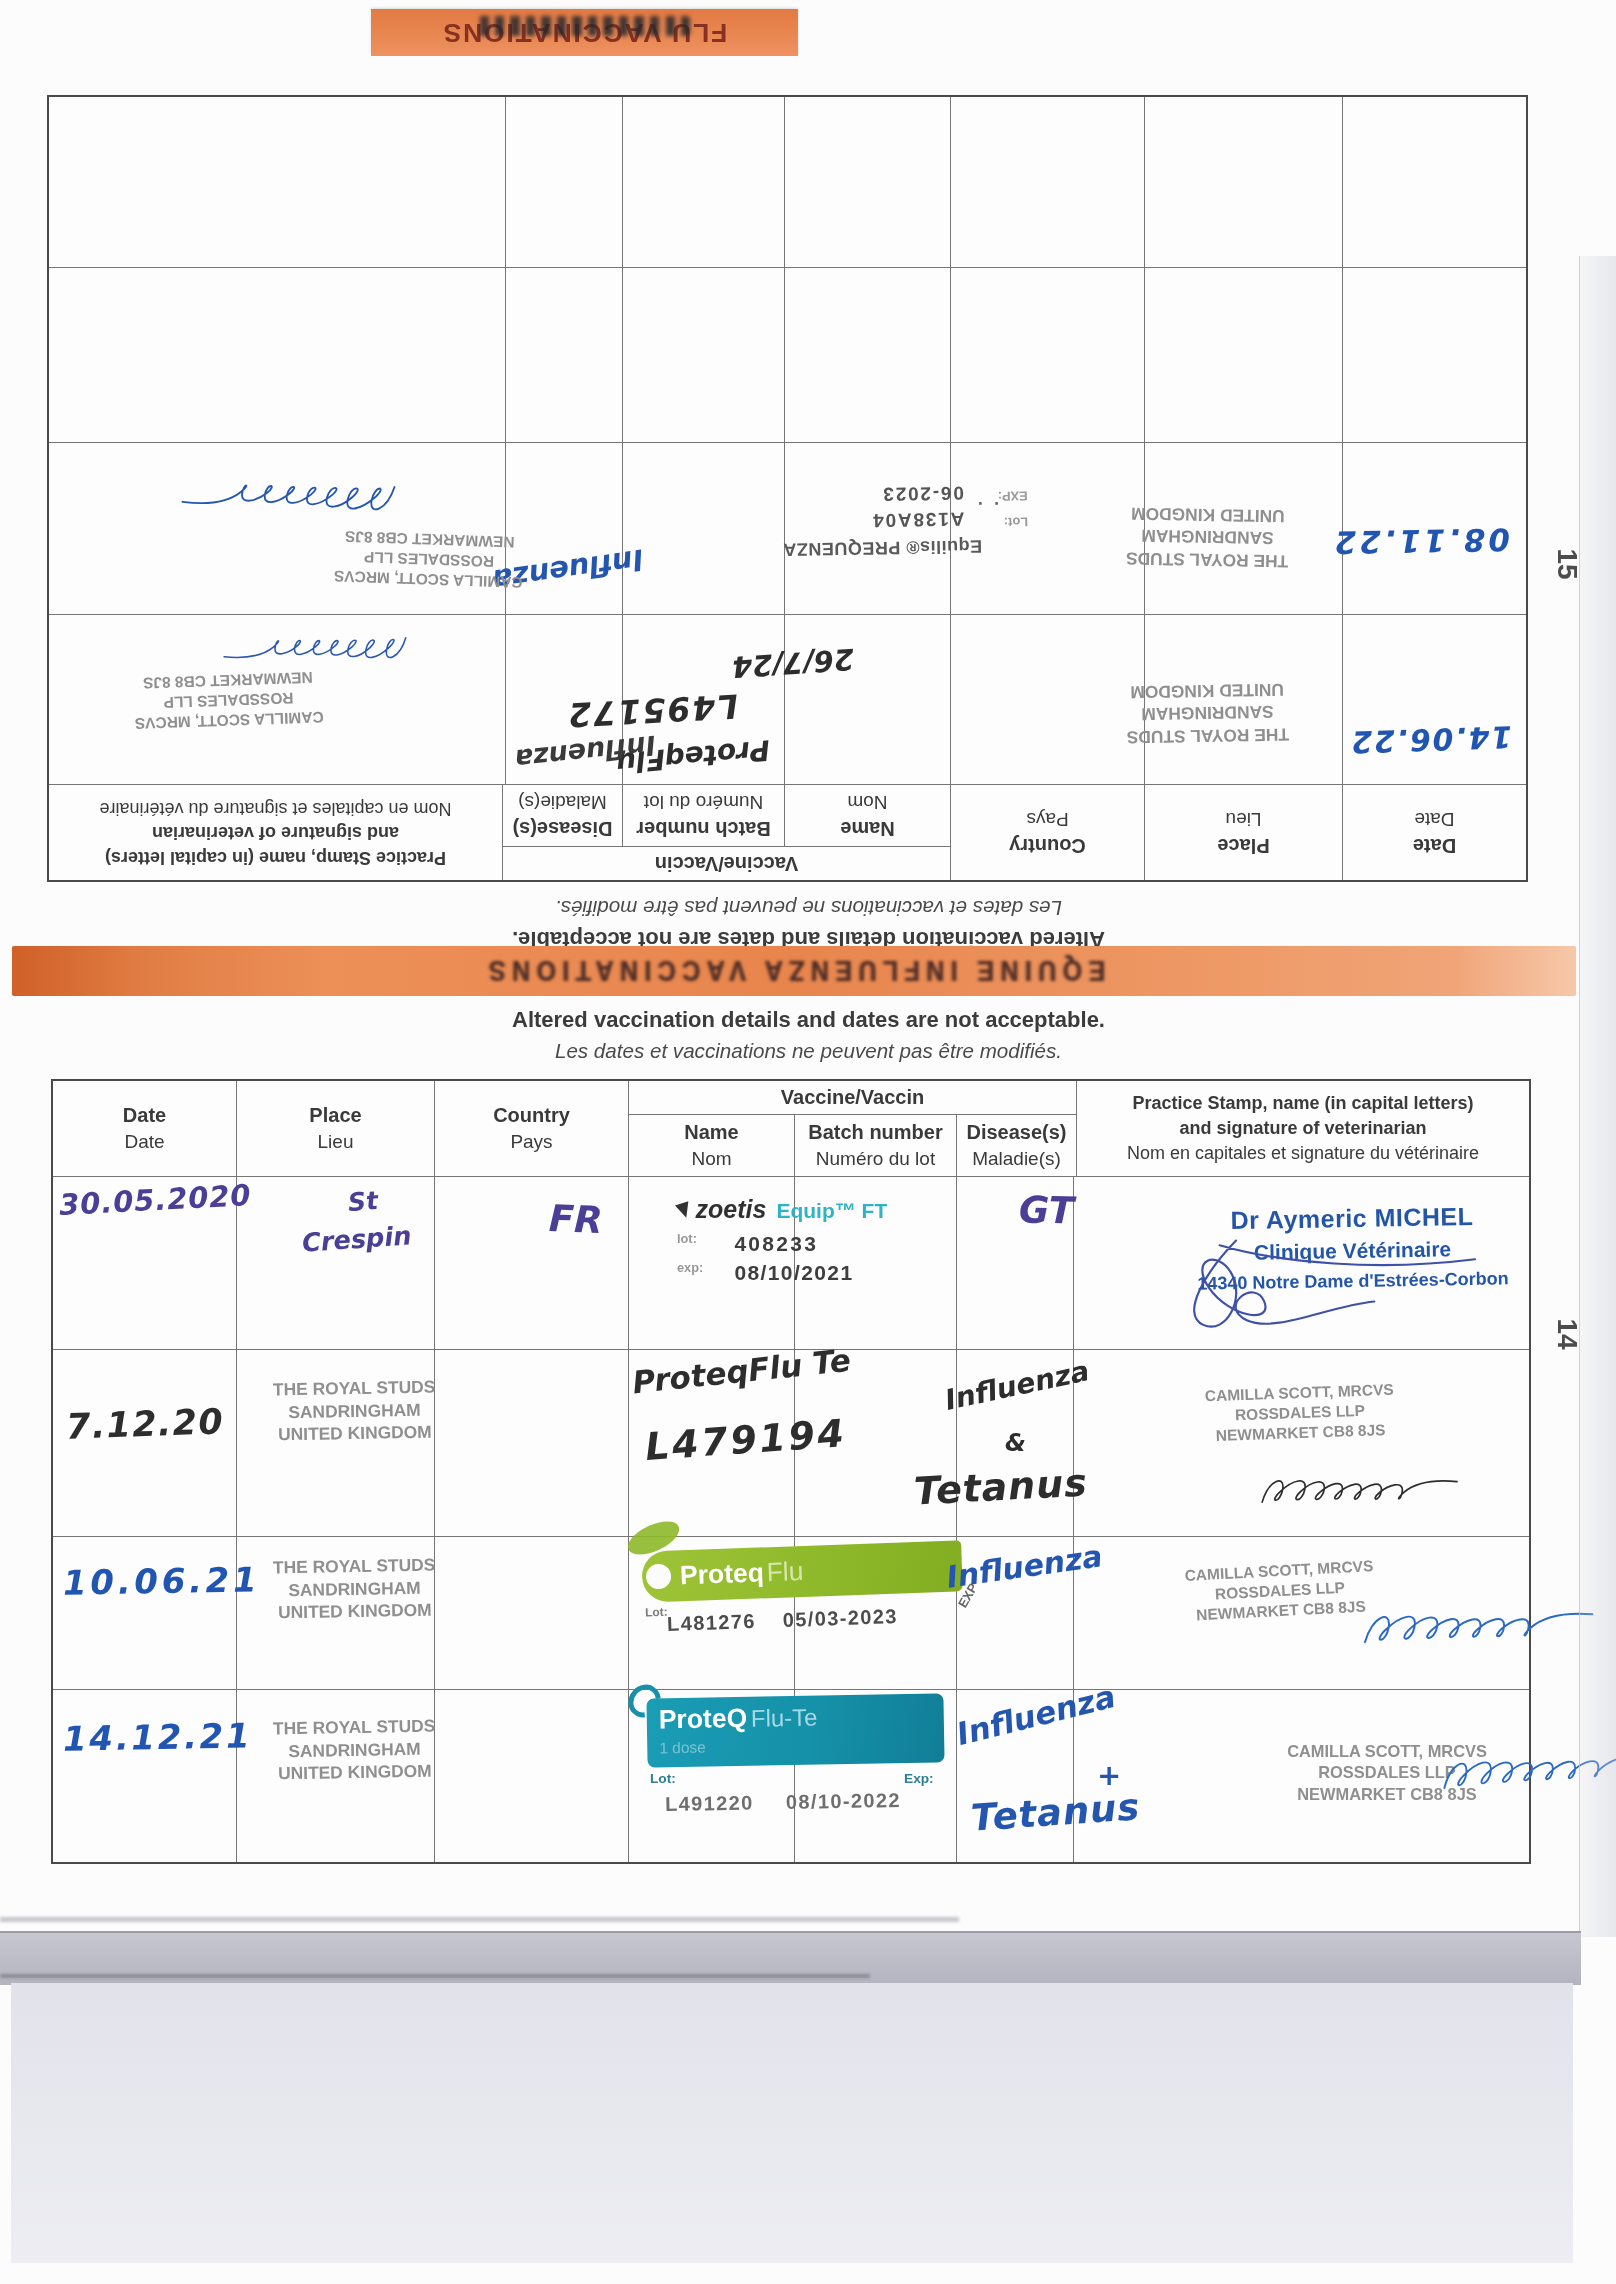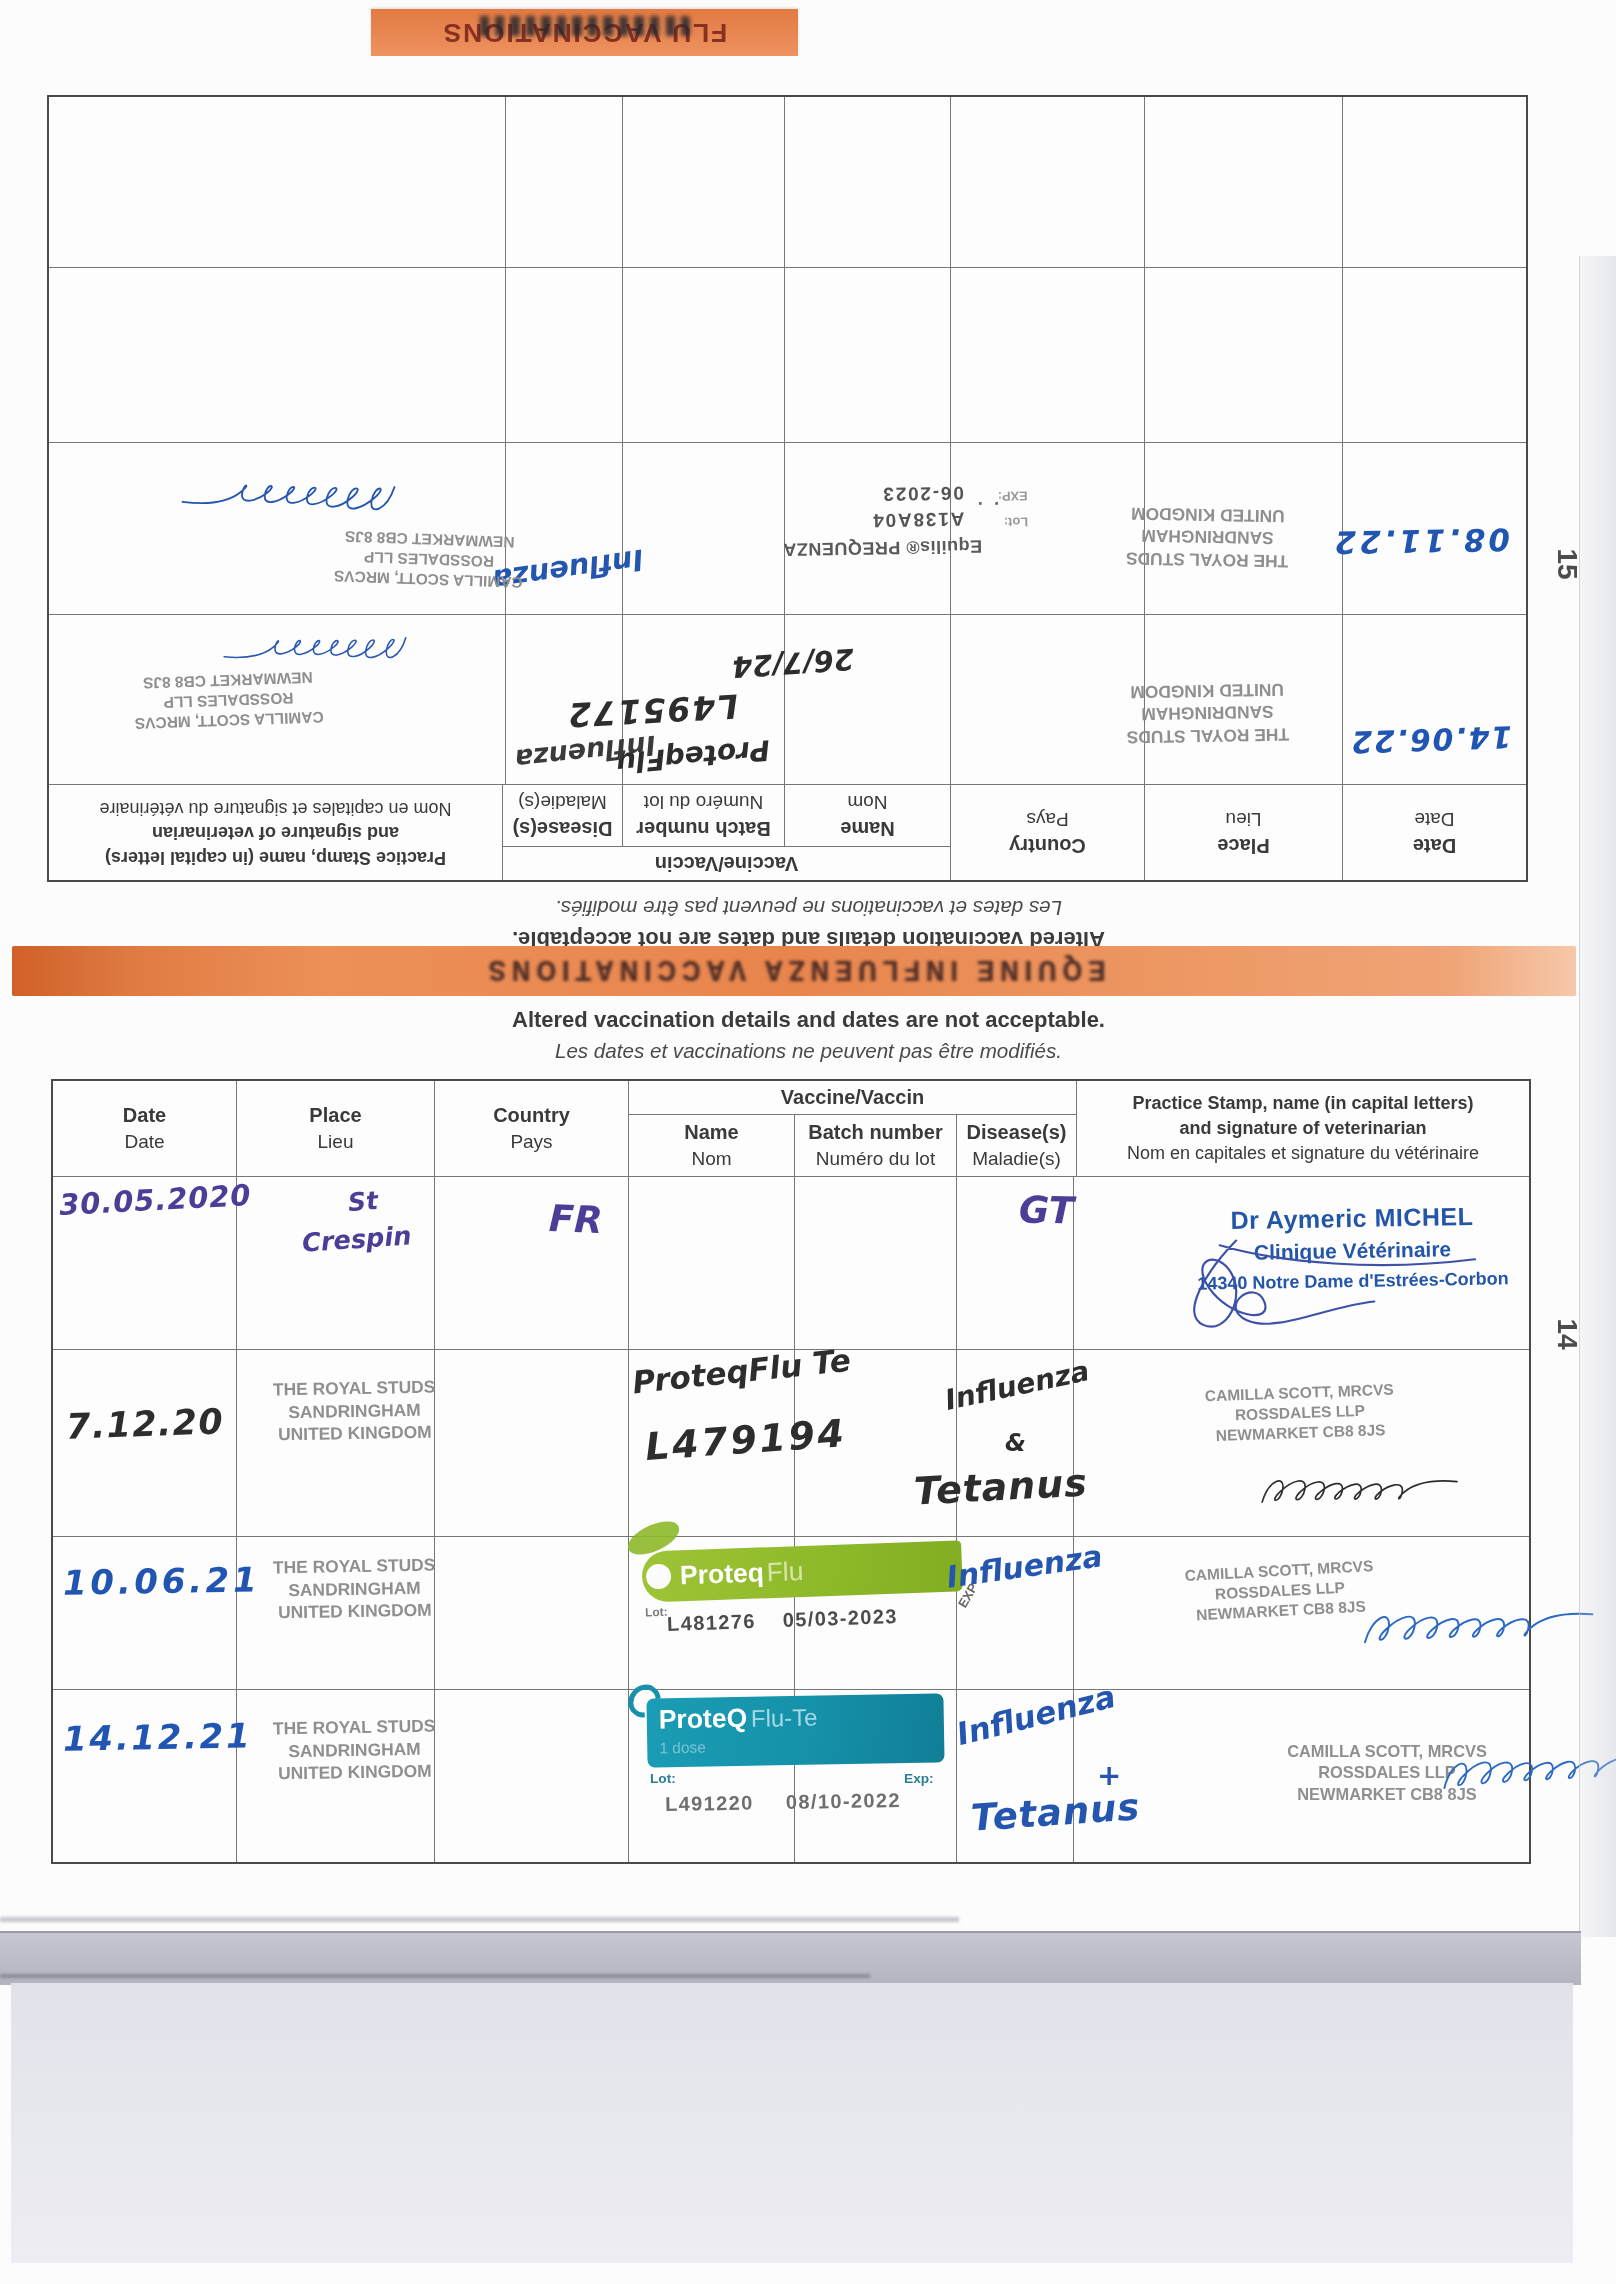--- a/index.html
+++ b/index.html
@@ -300,20 +300,35 @@
           <div class="c3"></div>
           <div class="c4"></div>
           <div class="c5"></div>
           <div class="c6"></div>
           <div class="c7"></div>
         </div>
       <span class="ov hw" style="left:6.4px;top:6.4px;font-size:29px;color:#4a3e97;letter-spacing:0.9px;transform:rotate(-3deg);">30.05.2020</span>
       <span class="ov hw" style="left:295px;top:10px;font-size:25px;color:#4a3e97;transform:rotate(-5deg);">St</span>
       <span class="ov hw" style="left:249px;top:47px;font-size:25.6px;color:#4a3e97;transform:rotate(-4deg);">Crespin</span>
       <span class="ov hw" style="left:496px;top:21px;font-size:37px;color:#4a3e97;transform:rotate(2deg);">FR</span>
+      <div class="ov stick-lines" style="left:624px;top:17.4px;width:311px;">
+        <div style="display:flex;align-items:baseline;">
+          <span class="zbird"></span>
+          <span style="font-size:25px;font-weight:700;color:#303030;font-style:italic;margin-right:10px;">zoetis</span>
+          <span style="font-size:21px;font-weight:700;color:#2fb3c7;">Equip™ FT</span>
+        </div>
+        <div style="display:flex;gap:16.4px;margin-top:5.5px;">
+            <span class="lab" style="width:41px;">lot:</span>
+            <span style="font-size:21px;color:#3e3e3e;letter-spacing:2.3px;font-weight:700;">408233</span>
+          </div>
+        <div style="display:flex;gap:16.4px;margin-top:2.7px;">
+            <span class="lab" style="width:41px;">exp:</span>
+            <span style="font-size:21px;color:#3e3e3e;letter-spacing:1.4px;font-weight:700;">08/10/2021</span>
+          </div>
+      </div>
       <span class="ov hw" style="left:966px;top:12px;font-size:37px;color:#4a3e97;transform:rotate(1deg);">GT</span>
       <div class="ov michel" style="left:1094px;top:26.5px;width:411px;transform:rotate(-1deg);">
         <div style="font-size:25px;letter-spacing:0.5px;">Dr Aymeric MICHEL</div>
         <div style="font-size:21px;margin-top:6.4px;">Clinique Vétérinaire</div>
         <div style="font-size:18px;margin-top:7.3px;">14340 Notre Dame d'Estrées-Corbon</div>
       </div>
       <svg class="sig" style="left:1073px;top:54px;width:356px;height:110px;color:#3d51a8;" viewBox="0 0 760 230">
           <use href="#sig-michel"></use>
         </svg>
     </div>

